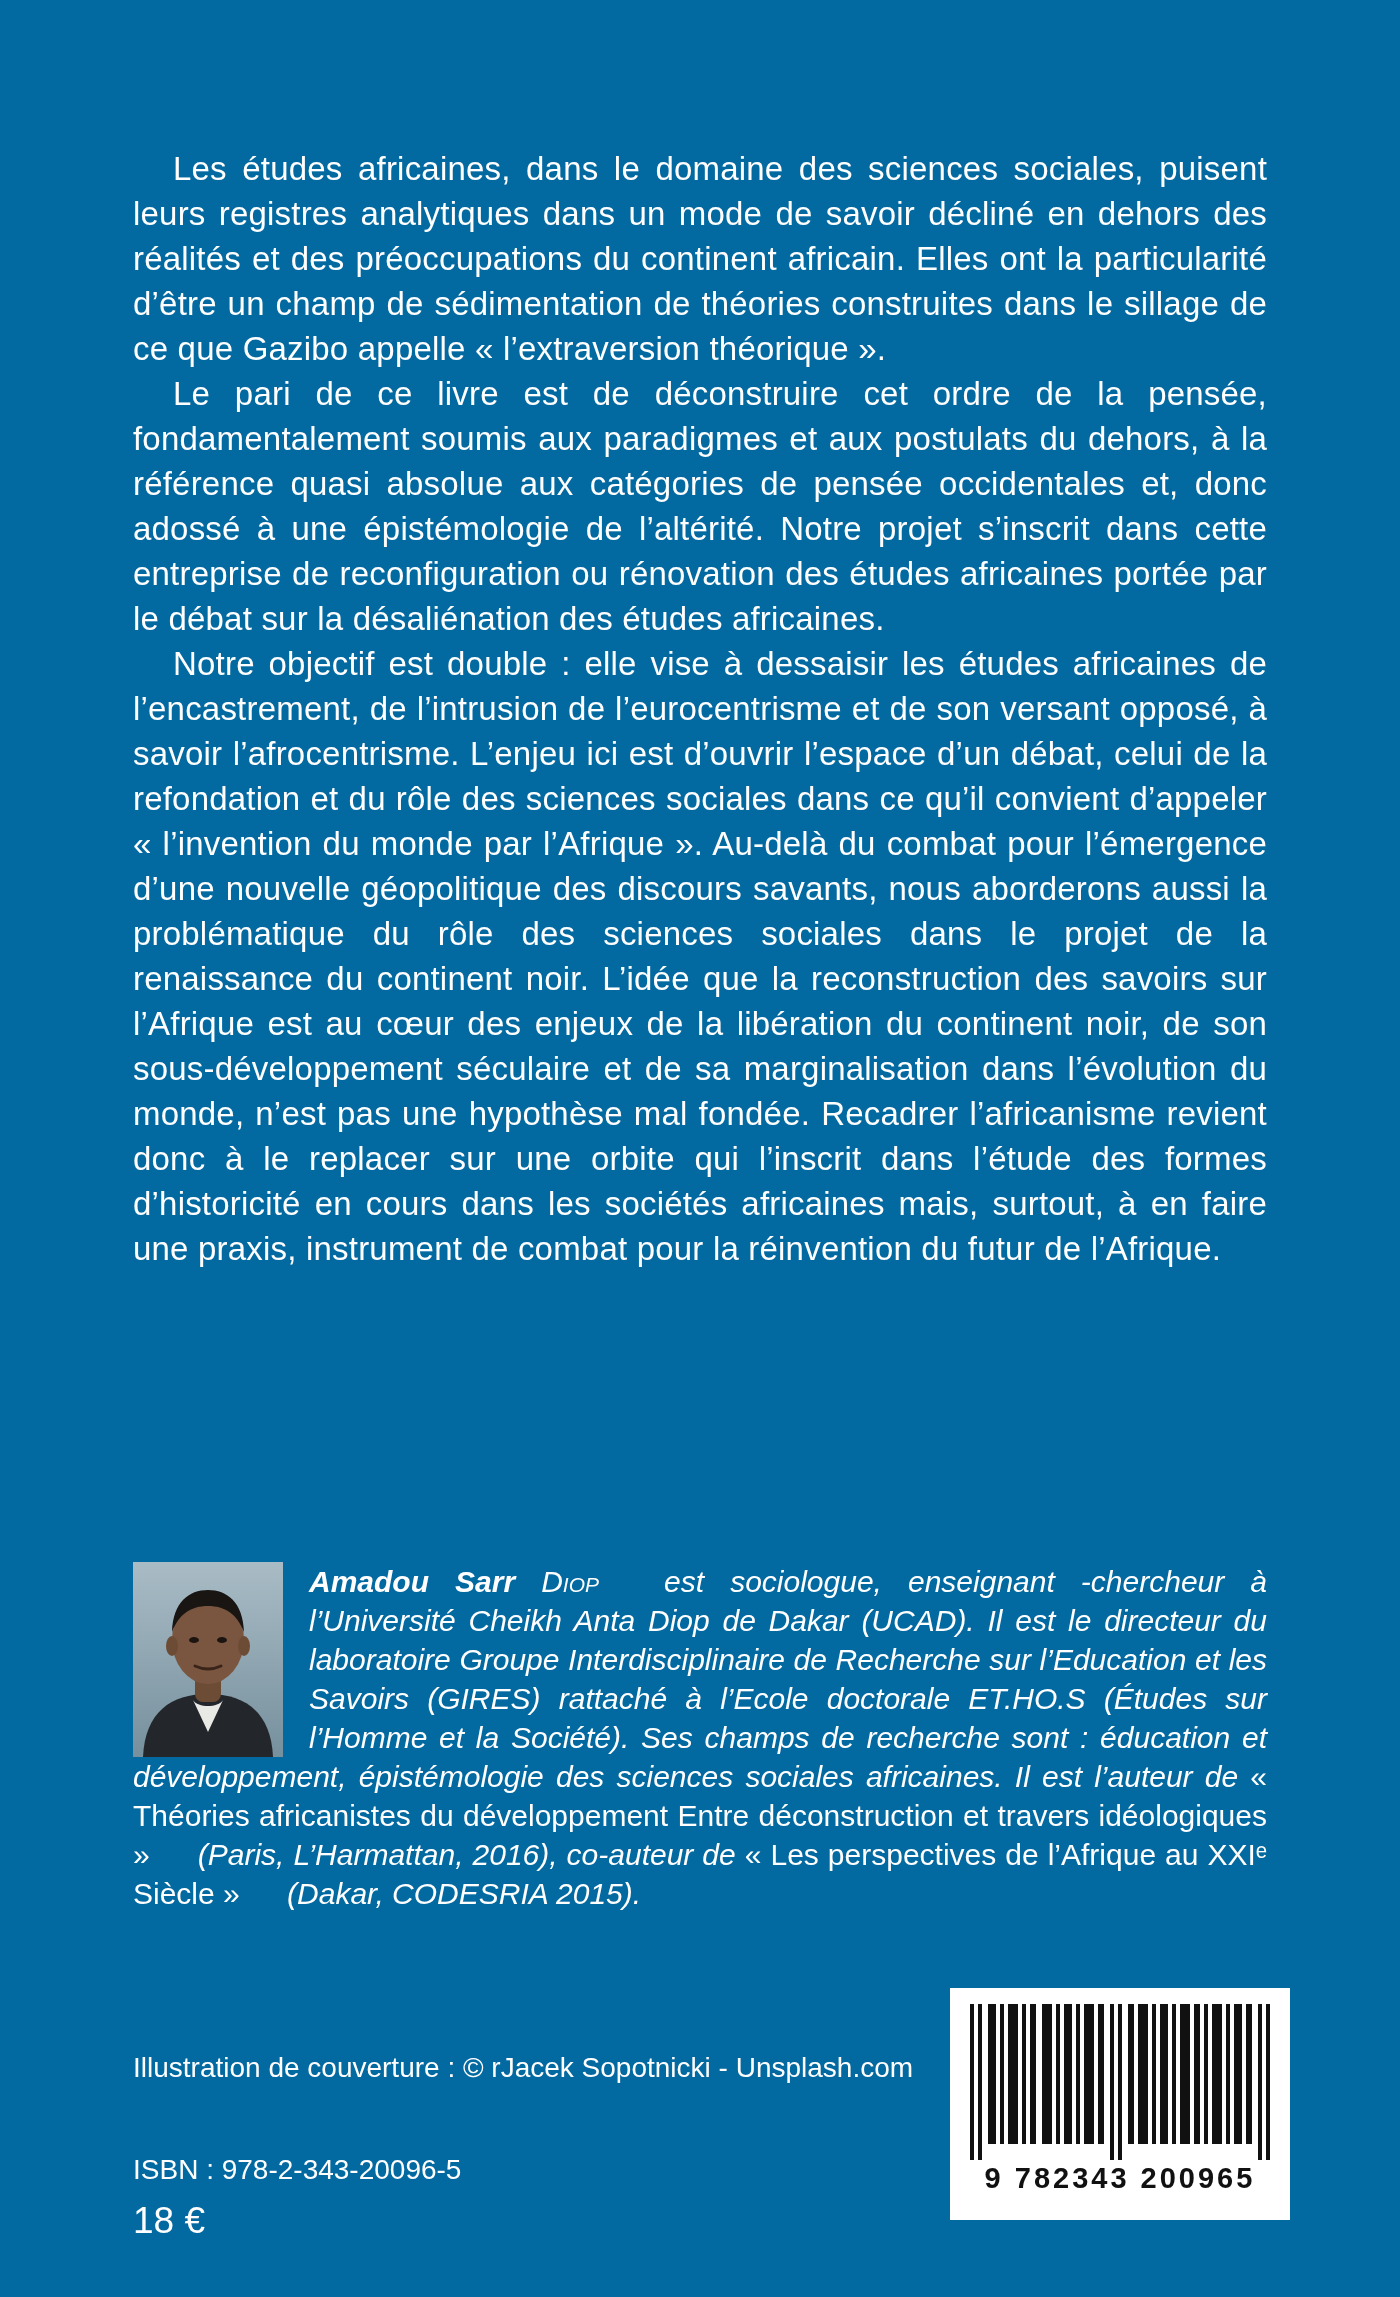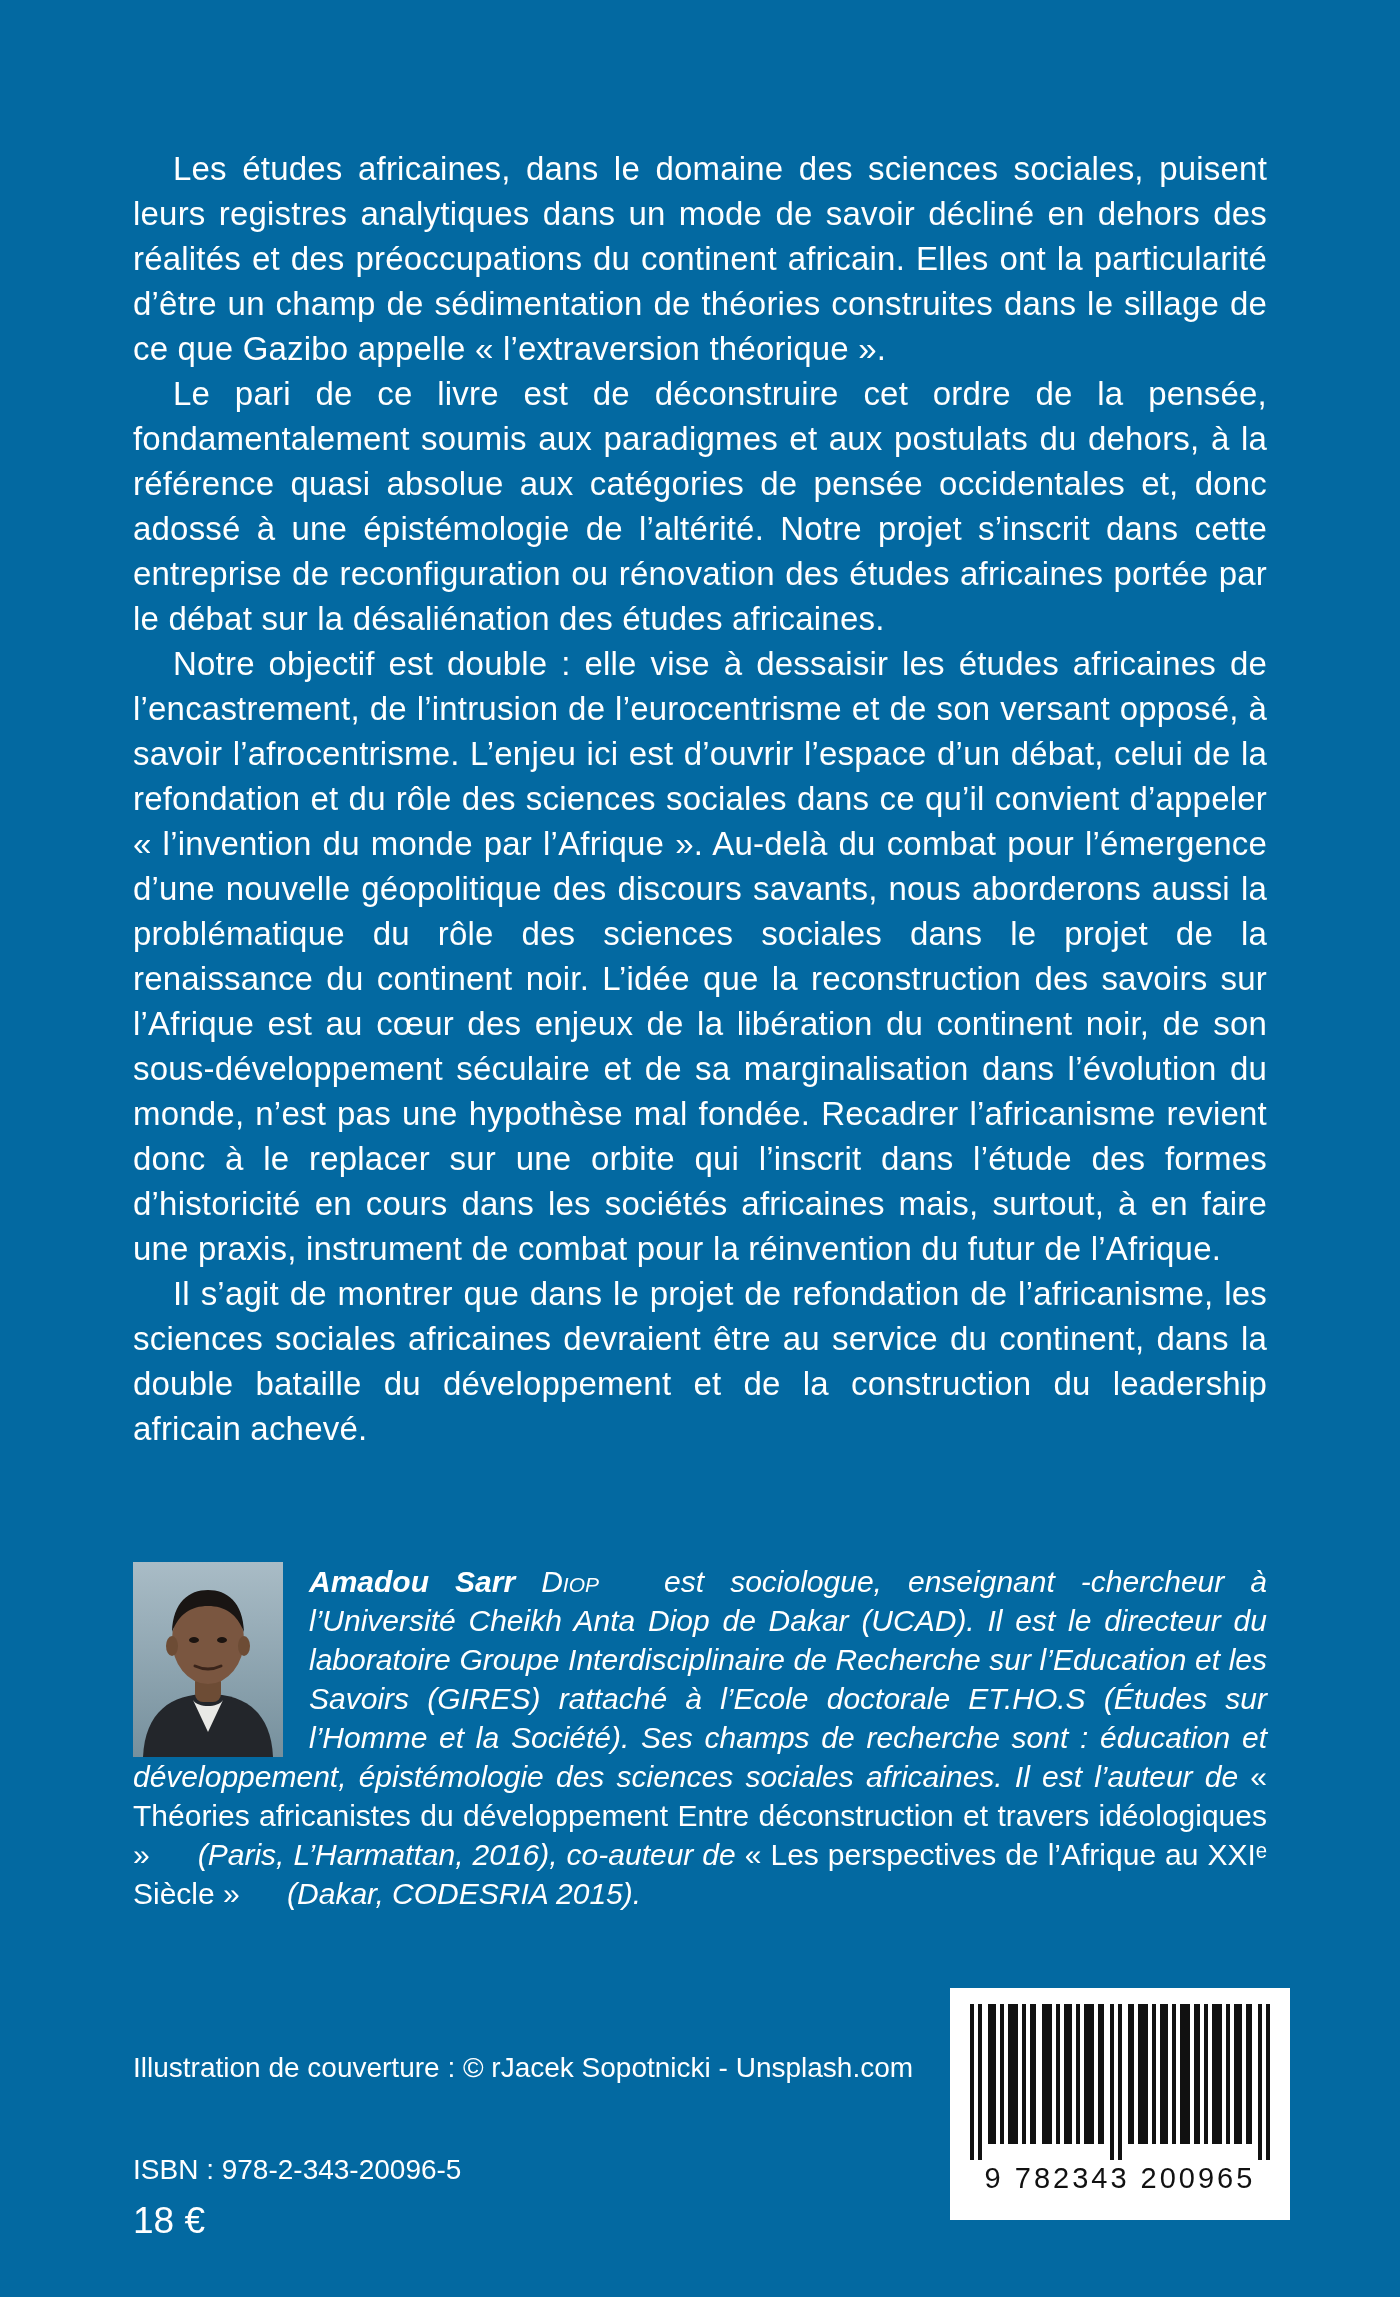--- a/index.html
+++ b/index.html
@@ -84,41 +84,41 @@
     right: 110px;
     top: 1988px;
     width: 340px;
     height: 232px;
     background: #ffffff;
     display: flex;
     flex-direction: column;
     align-items: center;
     justify-content: flex-start;
     padding: 16px 18px 10px 18px;
+    font-weight: bold;
   }
   .barcode-bars { width: 300px; height: 156px; }
   .barcode-number {
     margin-top: 2px;
     color: #111111;
     font-size: 29px;
     letter-spacing: 3px;
     font-family: "Liberation Sans", sans-serif;
     white-space: nowrap;
   }
 </style>
 </head>
 <body>
 
 <div class="cover">
 
   <div class="synopsis">
     <p>Les études africaines, dans le domaine des sciences sociales, puisent leurs registres analytiques dans un mode de savoir décliné en dehors des réalités et des préoccupations du continent africain. Elles ont la particularité d’être un champ de sédimentation de théories construites dans le sillage de ce que Gazibo appelle « l’extraversion théorique ».</p>
     <p>Le pari de ce livre est de déconstruire cet ordre de la pensée, fondamentalement soumis aux paradigmes et aux postulats du dehors, à la référence quasi absolue aux catégories de pensée occidentales et, donc adossé à une épistémologie de l’altérité. Notre projet s’inscrit dans cette entreprise de reconfiguration ou rénovation des études africaines portée par le débat sur la désaliénation des études africaines.</p>
     <p>Notre objectif est double : elle vise à dessaisir les études africaines de l’encastrement, de l’intrusion de l’eurocentrisme et de son versant opposé, à savoir l’afrocentrisme. L’enjeu ici est d’ouvrir l’espace d’un débat, celui de la refondation et du rôle des sciences sociales dans ce qu’il convient d’appeler « l’invention du monde par l’Afrique ». Au-delà du combat pour l’émergence d’une nouvelle géopolitique des discours savants, nous aborderons aussi la problématique du rôle des sciences sociales dans le projet de la renaissance du continent noir. L’idée que la reconstruction des savoirs sur l’Afrique est au cœur des enjeux de la libération du continent noir, de son sous-développement séculaire et de sa marginalisation dans l’évolution du monde, n’est pas une hypothèse mal fondée. Recadrer l’africanisme revient donc à le replacer sur une orbite qui l’inscrit dans l’étude des formes d’historicité en cours dans les sociétés africaines mais, surtout, à en faire une praxis, instrument de combat pour la réinvention du futur de l’Afrique.</p>
-    <p>Il s’agit de montrer que dans le projet de refondation de l’africanisme, les sciences sociales africaines devraient être au service du continent, dans la double bataille du développement et de la construction du leadership africain achevé.</p>
   </div>
 
   <div class="bio">
     <div class="author-photo">
       <svg viewBox="0 0 150 195" xmlns="http://www.w3.org/2000/svg">
         <defs>
           <linearGradient id="bgGrad" x1="0" y1="0" x2="0" y2="1">
             <stop offset="0" stop-color="#a9bcc6"></stop>
             <stop offset="1" stop-color="#76909d"></stop>
           </linearGradient>

